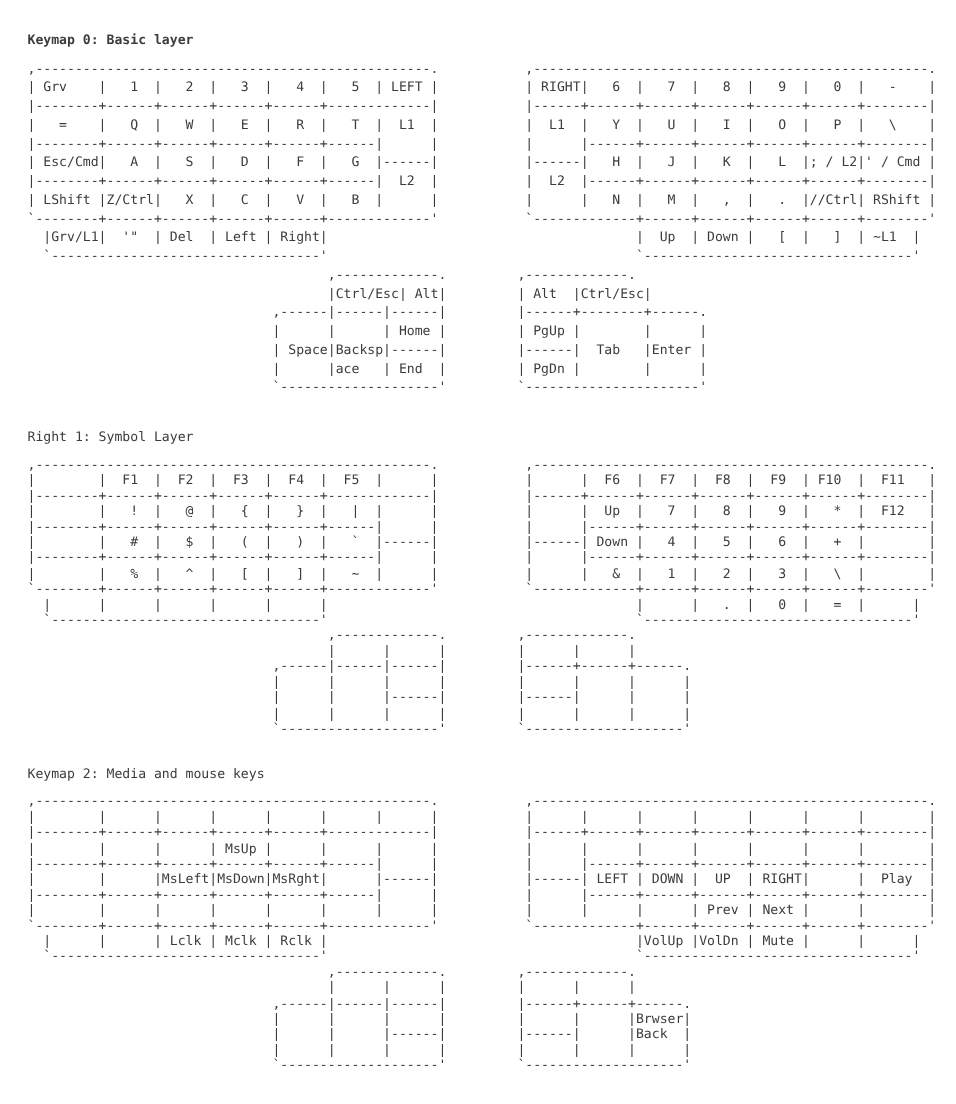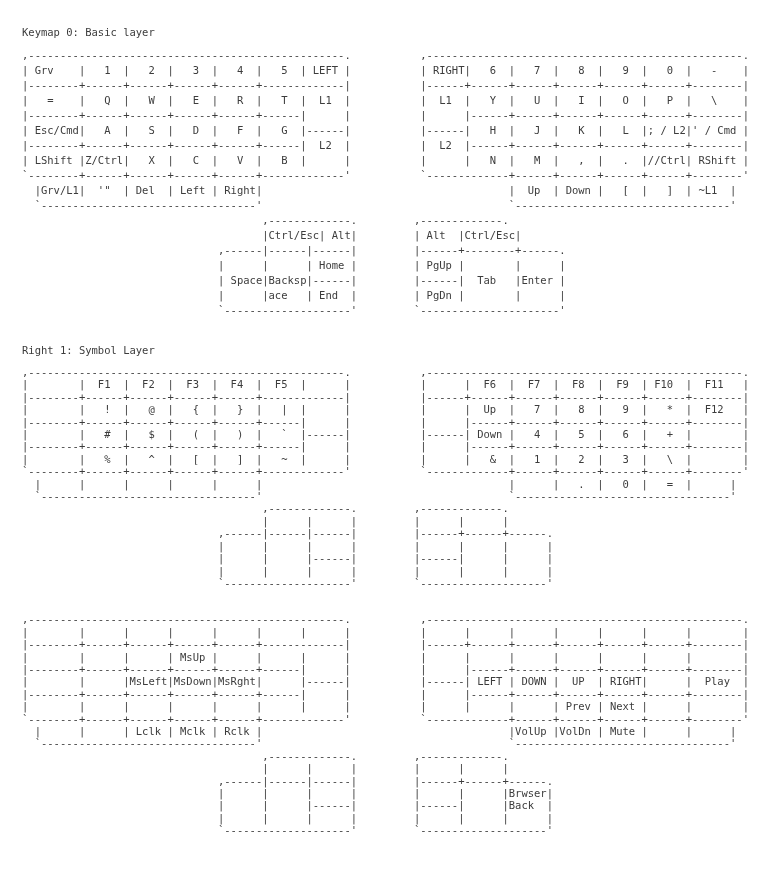--- a/index.html
+++ b/index.html
@@ -22,21 +22,21 @@
     line-height: 12px;
     white-space: pre;
     font-weight: bold;
   }
   pre.art {
     margin: 0;
     font-size: 10.5px;
     white-space: pre;
     color: inherit;
   }
-  section.k0 .km-title { font-weight: normal; }
+  section.k0 .km-title { font-weight: bold; }
   section .km-title { font-weight: normal; }
   section.k0 pre.art { line-height: 15px; margin-top: 10px; }
   section.k1 pre.art { line-height: 12.4px; margin-top: 10px; }
   section.k2 pre.art { line-height: 12.4px; margin-top: 10px; }
   section.k1 { margin-top: 26px; }
   section.k2 { margin-top: 24px; }
 </style>
 </head>
 <body style="background: rgb(255, 255, 255);">
 
@@ -80,20 +80,21 @@
                                       ,-------------.         ,-------------.
                                       |      |      |         |      |      |
                                ,------|------|------|         |------+------+------.
                                |      |      |      |         |      |      |      |
                                |      |      |------|         |------|      |      |
                                |      |      |      |         |      |      |      |
                                `--------------------'         `--------------------'</pre>
   </section>
 
   <section class="k2">
+    <div class="km-title">Keymap 2: Media and mouse keys</div>
     <pre class="art">,--------------------------------------------------.           ,--------------------------------------------------.
 |        |      |      |      |      |      |      |           |      |      |      |      |      |      |        |
 |--------+------+------+------+------+-------------|           |------+------+------+------+------+------+--------|
 |        |      |      | MsUp |      |      |      |           |      |      |      |      |      |      |        |
 |--------+------+------+------+------+------|      |           |      |------+------+------+------+------+--------|
 |        |      |MsLeft|MsDown|MsRght|      |------|           |------| LEFT | DOWN |  UP  | RIGHT|      |  Play  |
 |--------+------+------+------+------+------|      |           |      |------+------+------+------+------+--------|
 |        |      |      |      |      |      |      |           |      |      |      | Prev | Next |      |        |
 `--------+------+------+------+------+-------------'           `-------------+------+------+------+------+--------'
   |      |      | Lclk | Mclk | Rclk |                                       |VolUp |VolDn | Mute |      |      |

